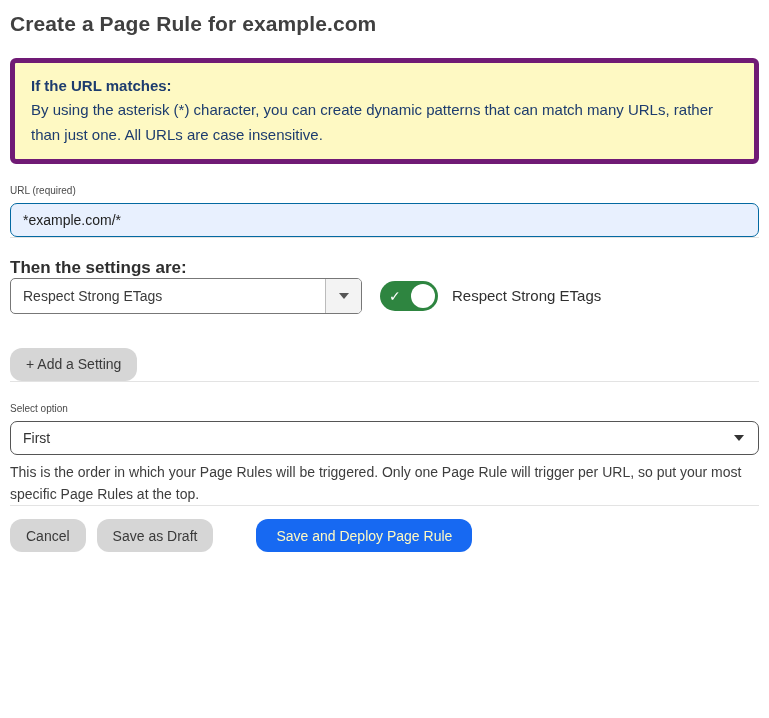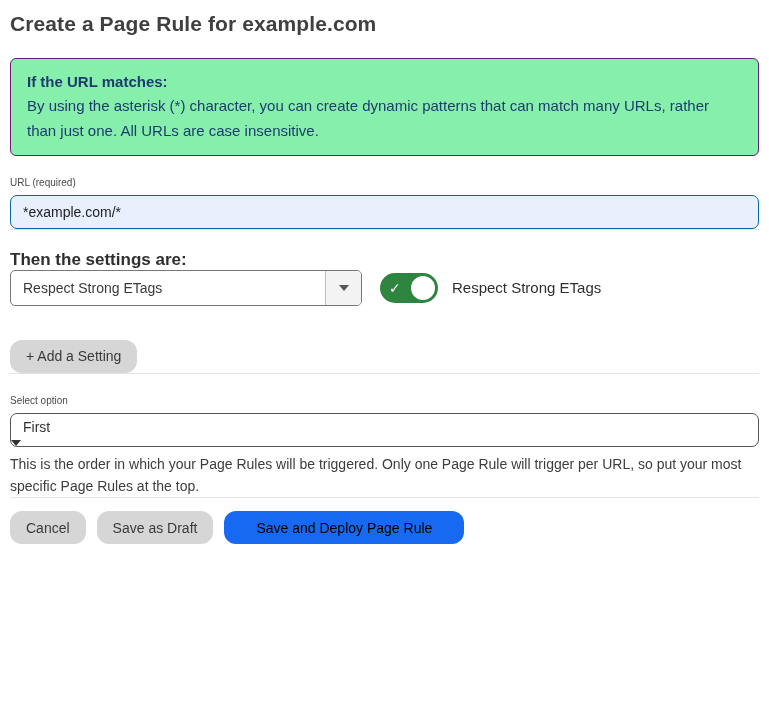--- a/index.html
+++ b/index.html
@@ -12,22 +12,22 @@
   }
   .container { padding: 10px 10px 0 10px; }
 
   .page-title {
     font-size: 21px; font-weight: 700; color: #404040;
     letter-spacing: .1px; margin-top: 2px;
   }
 
   .info-box {
     margin-top: 22px;
-    background: #86efac;
-    border: 1px solid #701a75;
+    background: #fef9c3;
+    border: 5px solid #701a75;
     border-radius: 6px;
     padding: 11px 16px 12px 16px;
     color: #1d3c6e;
     font-size: 15px;
     line-height: 1.62;
   }
   .info-box .info-heading { font-weight: 700; }
   .info-link { color: #2464cf; text-decoration: underline; cursor: pointer; }
   .info-link-suffix { color: #1d3c6e; }
 
@@ -115,28 +115,27 @@
   .btn {
     display: inline-flex; align-items: center; justify-content: center;
     height: 33px; padding: 0 16px;
     border: none; border-radius: 12px;
     font-family: "Liberation Sans", "DejaVu Sans", sans-serif;
     font-size: 14px; cursor: pointer;
     white-space: nowrap;
   }
   .btn-gray { background: #d6d6d6; color: #3a3a3a; }
   .btn-add { margin-top: 34px; }
-  .btn-primary { background: #1769f2; color: #000000; padding: 0 32px; }
+  .btn-primary { background: #1769f2; color: #fef9c3; padding: 0 20px; margin-left: 32px; }
 
   .combo-order {
     height: 34px;
     border: 1px solid #555;
     border-radius: 7px;
     margin-top: 0;
-    flex-direction: column;
   }
   .combo-order .combo-value { color: #333; }
   .combo-order .arrow-plain {
     display: flex; align-items: center; padding-right: 14px;
   }
   .combo-order .arrow-down {
     border-left-width: 5px; border-right-width: 5px; border-top-width: 6px;
     border-top-color: #333;
   }
 

